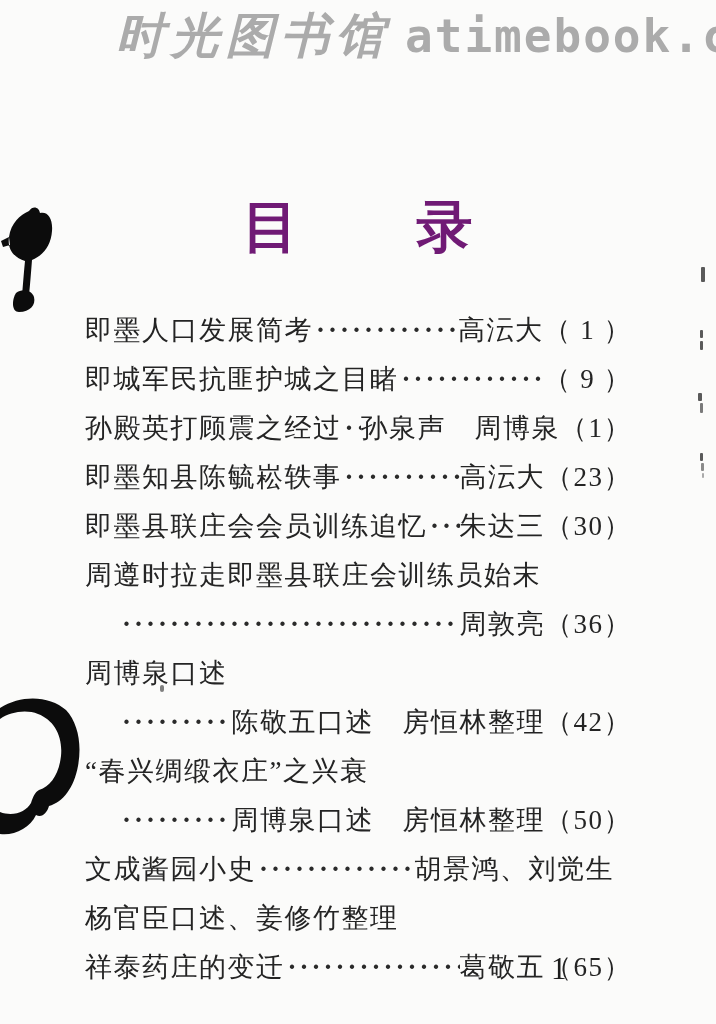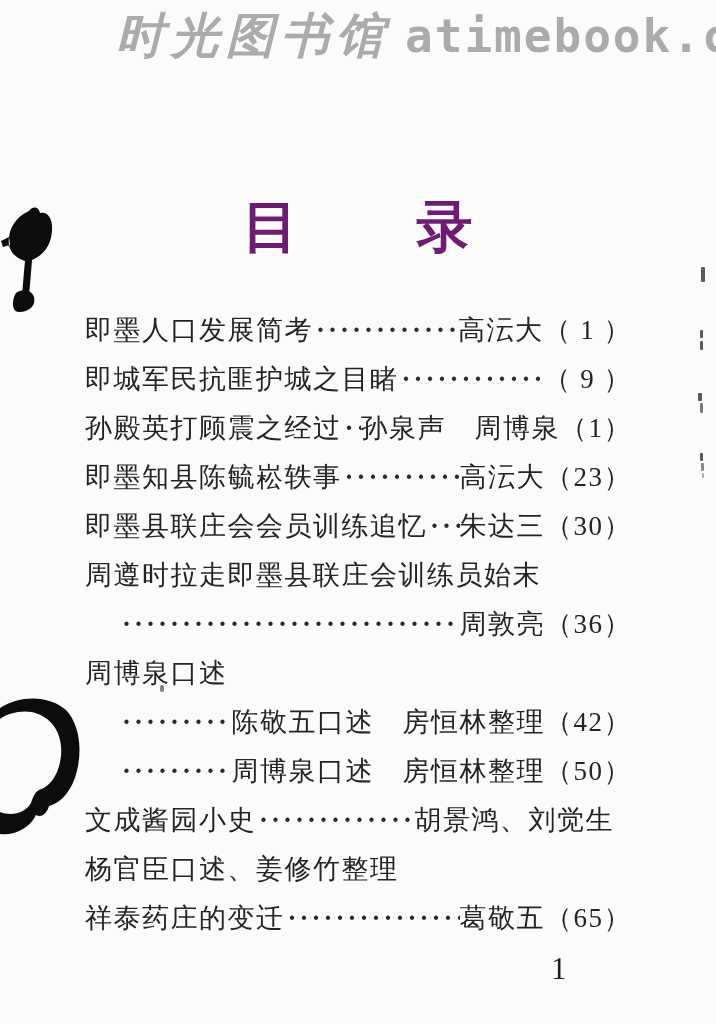--- a/index.html
+++ b/index.html
@@ -137,20 +137,23 @@
   <div class="row">
     <span class="t">周博泉口述</span>
   </div>
 
   <div class="row indent">
     <span class="leader">············································</span>
     <span class="authors">陈敬五口述　房恒林整理</span>
     <span class="pagenum">（42）</span>
   </div>
 
+  <div class="row">
+    <span class="t">“春兴绸缎衣庄”之兴衰</span>
+  </div>
 
   <div class="row indent">
     <span class="leader">············································</span>
     <span class="authors">周博泉口述　房恒林整理</span>
     <span class="pagenum">（50）</span>
   </div>
 
   <div class="row nopage">
     <span class="t">文成酱园小史</span>
     <span class="leader">············································</span>

